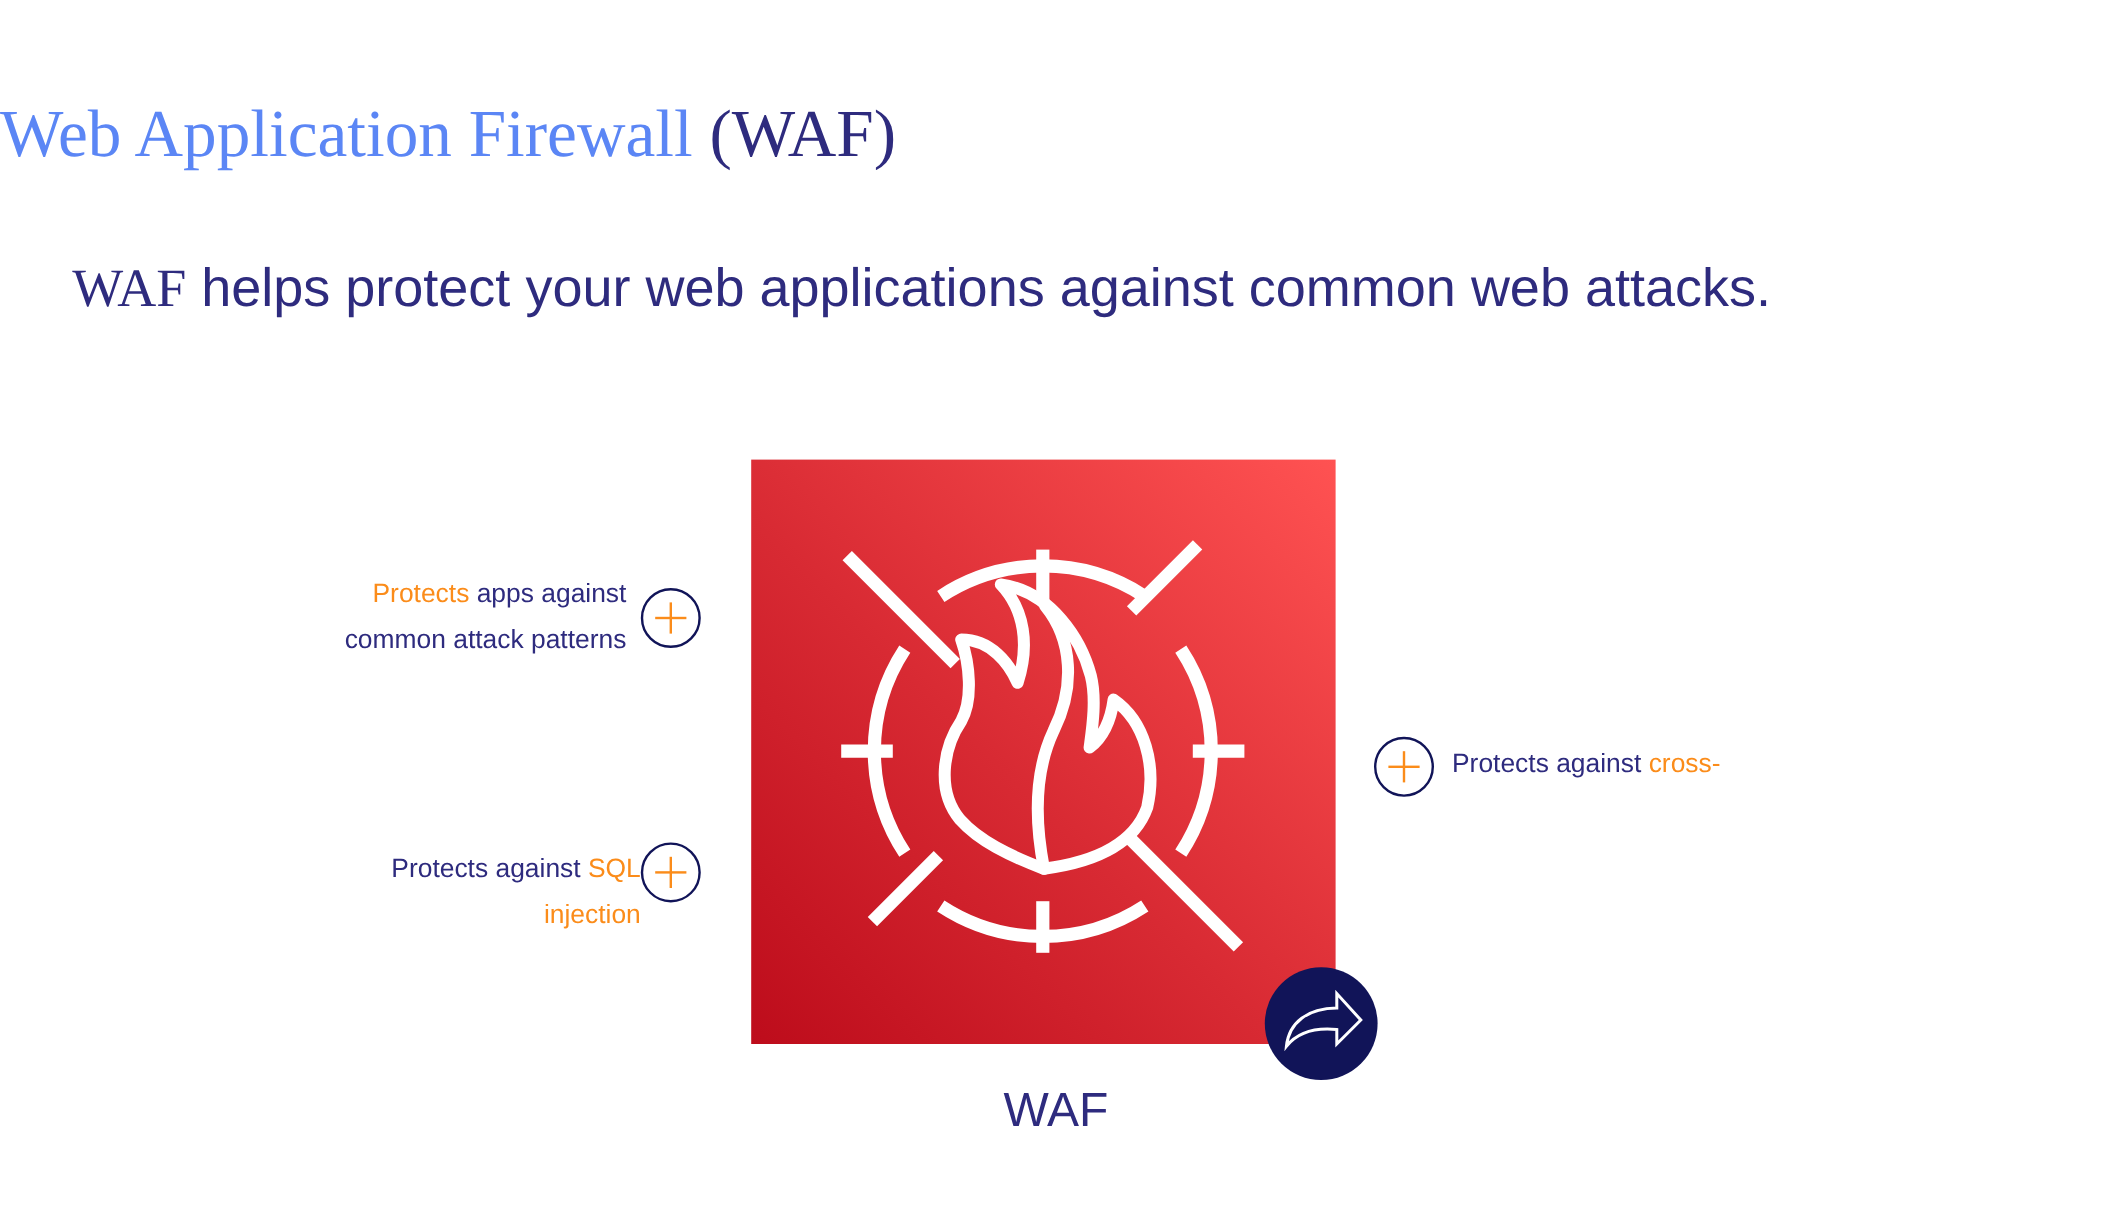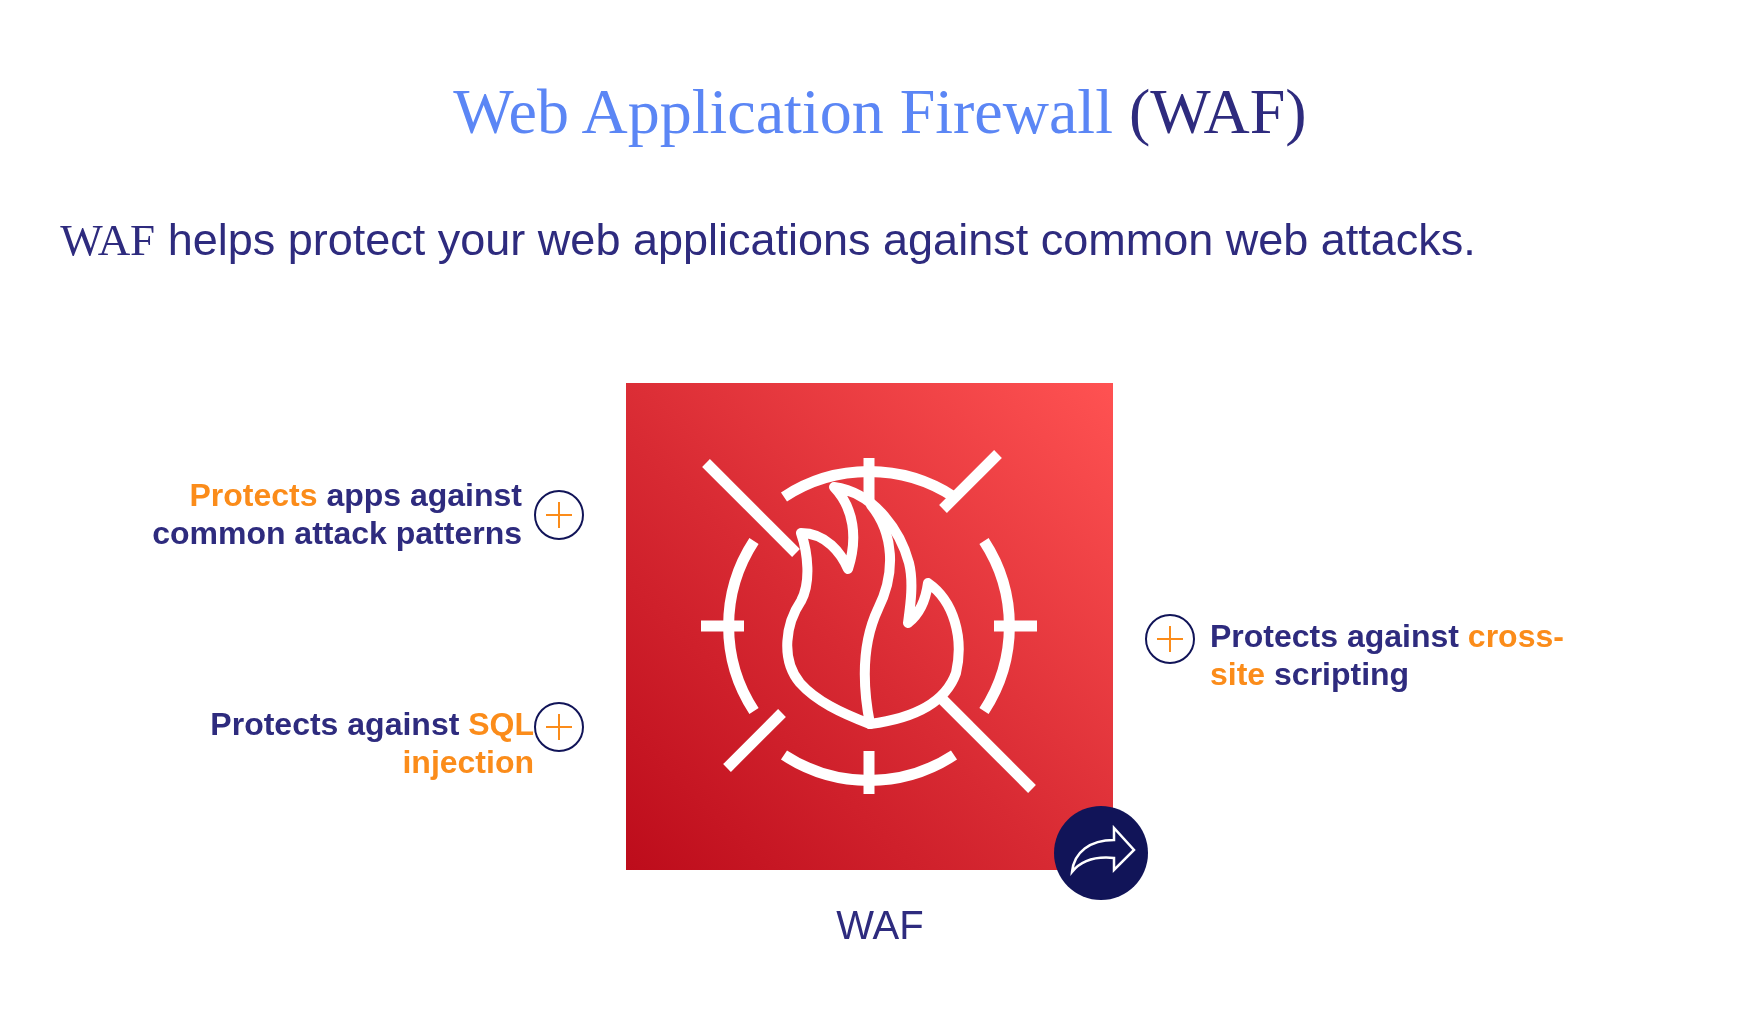--- a/index.html
+++ b/index.html
@@ -1,22 +1,22 @@
 <!DOCTYPE html>
 <html><head>
 <meta charset="utf-8">
 <style>
   html, body { margin:0; padding:0; }
   body {
     width:1760px; height:1022px; background:#ffffff; position:relative; overflow:hidden;
     font-family:"Liberation Sans", sans-serif;
   }
   .title {
-    position:absolute; left:0; width:1760px; top:62px; text-align:center;
-    font-family:"Liberation Serif", serif; font-size:64px; line-height:100px; white-space:nowrap;
+    position:absolute; left:0; width:1760px; top:62px; text-align:left;
+    font-family:"Liberation Serif", serif; font-size:56px; line-height:100px; white-space:nowrap;
   }
   .title .t-main { color:#5b86f5; }
   .title .t-abbr { color:#2e2b7e; }
   .subtitle {
     position:absolute; left:0; width:1536px; top:212px; text-align:center;
     font-size:45px; line-height:56px; color:#2e2b7e; white-space:nowrap;
   }
   .subtitle .s-abbr { font-family:"Liberation Serif", serif; }
   .icon-box {
     position:absolute; left:626px; top:383px; width:487px; height:487px;
@@ -25,21 +25,21 @@
   .icon-box svg { position:absolute; left:0; top:0; }
   .share-btn {
     position:absolute; left:1054px; top:806px; width:94px; height:94px; border-radius:50%;
     background:#111458; cursor:pointer;
   }
   .share-btn svg { position:absolute; left:0; top:0; }
   .waf-label {
     position:absolute; left:780px; top:900px; width:200px; text-align:center;
     font-size:40px; line-height:50px; color:#2e2b7e;
   }
-  .feature { position:absolute; font-size:32px; line-height:38px; color:#2e2b7e; white-space:nowrap;font-weight:bold; }
+  .feature { position:absolute; font-size:22px; line-height:38px; color:#2e2b7e; white-space:nowrap; }
   .feature .hl { color:#fb8c1a; }
   .feature.left { text-align:right; }
   .plus {
     position:absolute; width:50px; height:50px; border:2px solid #111458; border-radius:50%;
     box-sizing:border-box; cursor:pointer; background:#fff;
   }
   .plus::before, .plus::after { content:""; position:absolute; background:#fb8c1a; }
   .plus::before { left:10px; right:10px; top:22px; height:2px; }
   .plus::after { top:10px; bottom:10px; left:22px; width:2px; }
 </style>
@@ -61,21 +61,20 @@
 
 <div class="feature left" style="left:162px; top:705px; width:372px;">
   <div><span>Protects against </span><span class="hl">SQL</span></div>
   <div><span class="hl">injection</span></div>
 </div>
 <div class="plus" style="left:534px; top:702px;"></div>
 
 <div class="plus" style="left:1145px; top:614px;"></div>
 <div class="feature" style="left:1210px; top:617px;">
   <div><span>Protects against </span><span class="hl">cross-</span></div>
-  <div><span class="hl">site</span><span> scripting</span></div>
 </div>
 
 <div class="icon-box">
   <svg width="487" height="487" viewBox="0 0 487 487">
     <g fill="none" stroke="#ffffff" stroke-width="11">
 
       <path d="M 158 114 A 155 155 0 0 1 328 114"></path>
       <path d="M 358 158 A 155 155 0 0 1 358 328"></path>
       <path d="M 328 372 A 155 155 0 0 1 158 372"></path>
       <path d="M 128 328 A 155 155 0 0 1 128 158"></path>

